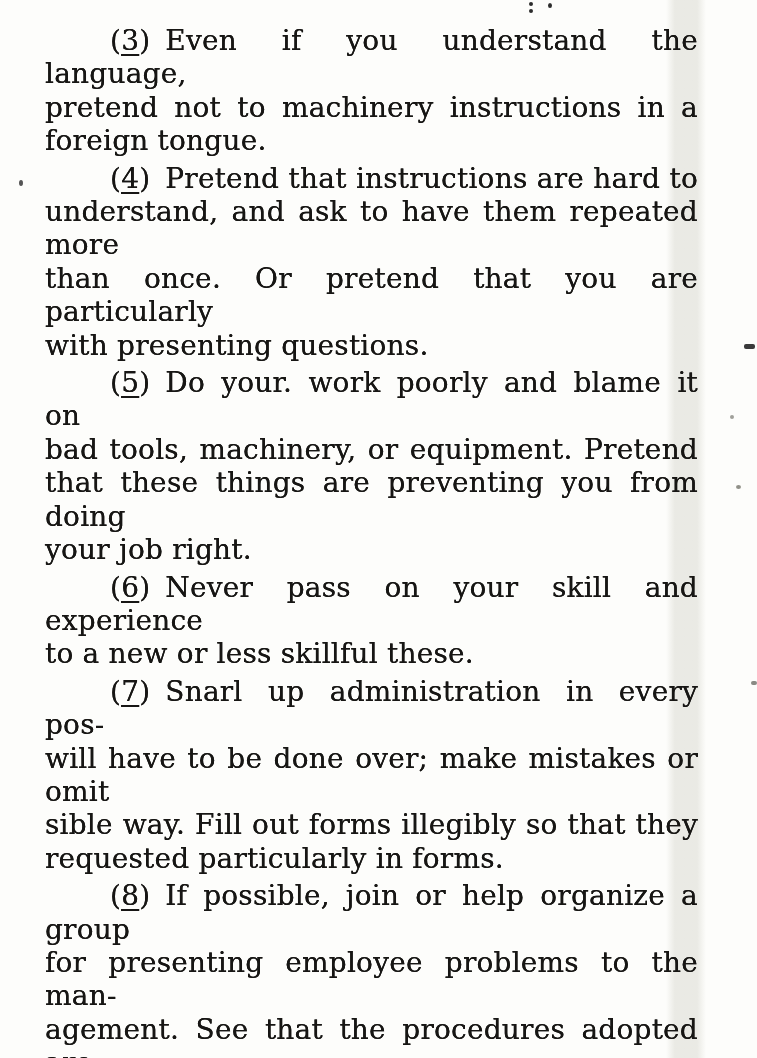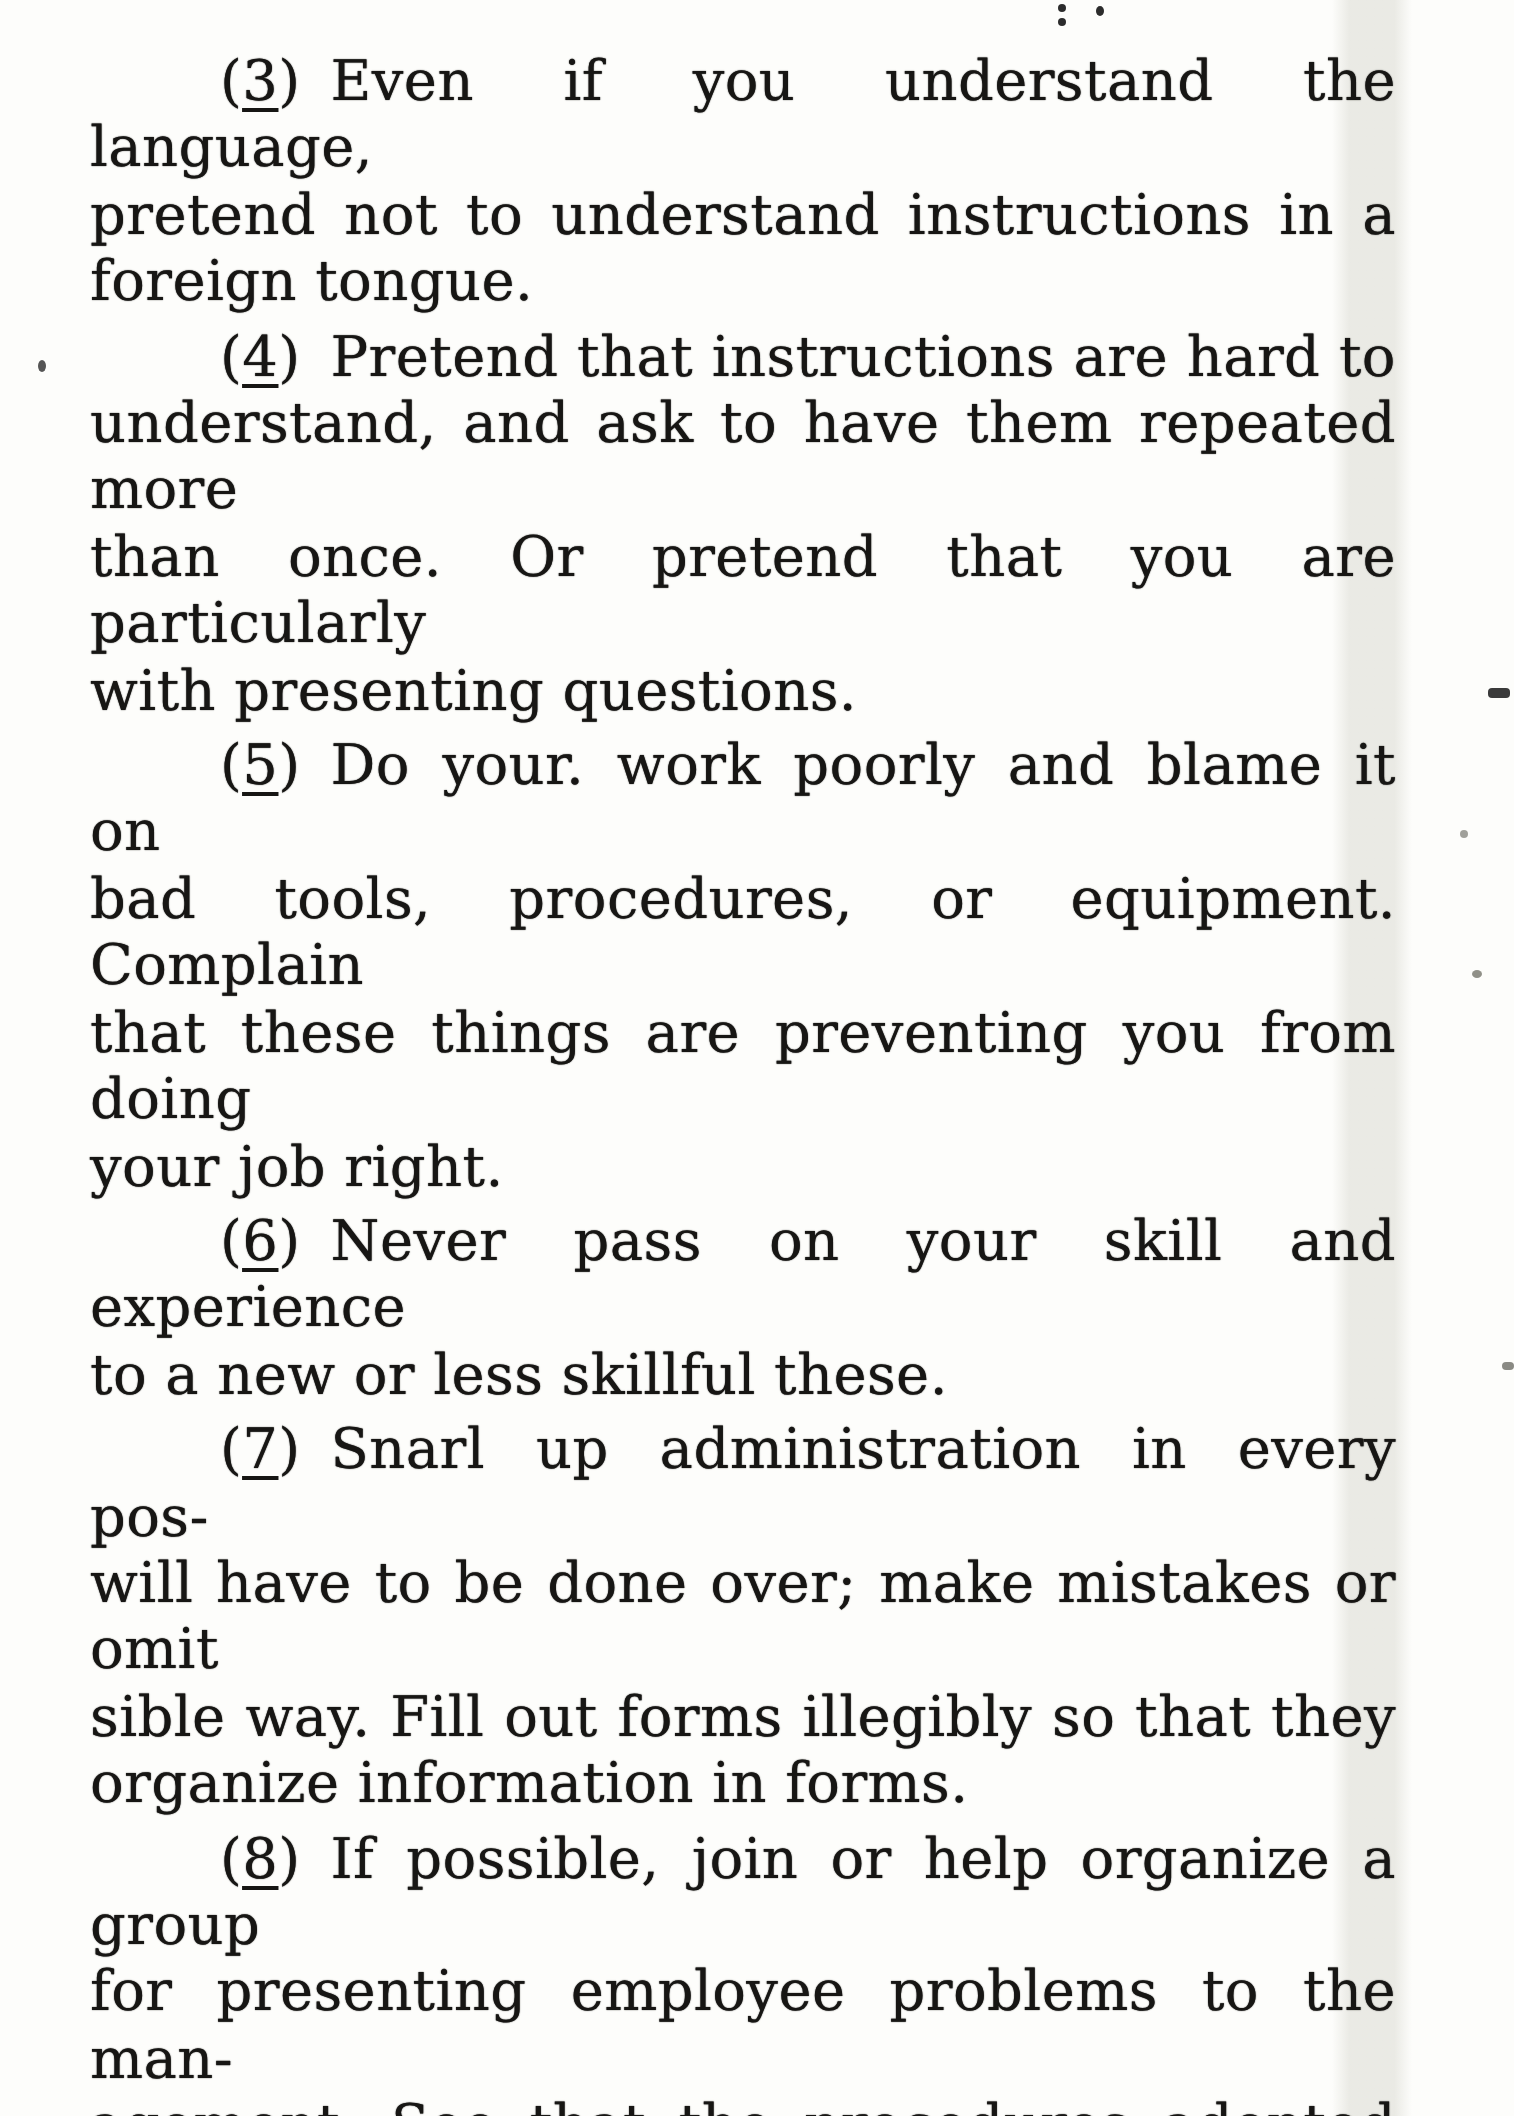--- a/index.html
+++ b/index.html
@@ -74,44 +74,44 @@
   <div class="speck" style="left:548px; top:3px; width:4px; height:5px;"></div>
   <div class="speck" style="left:19px; top:180px; width:4px; height:6px; background:#555;"></div>
   <div class="speck" style="left:744px; top:344px; width:11px; height:5px; background:#3a3a3a; border-radius:2px;"></div>
   <div class="speck" style="left:730px; top:415px; width:4px; height:4px; background:#a0a09a;"></div>
   <div class="speck" style="left:736px; top:485px; width:5px; height:4px; background:#909088;"></div>
   <div class="speck" style="left:751px; top:681px; width:6px; height:4px; background:#8a8a84; border-radius:2px;"></div>
 
   <div class="text-col" id="text-col">
       <div class="para">
         <div class="line first"><span>(<span class="pnum-digit">3</span>)</span><span class="numgap"></span><span>Even if you understand the language,</span></div>
-        <div class="line"><span>pretend not to understand instructions in a</span></div>
+        <div class="line"><span>pretend not to machinery instructions in a</span></div>
         <div class="line last"><span>foreign tongue.</span></div>
       </div>
       <div class="para">
         <div class="line first"><span>(<span class="pnum-digit">4</span>)</span><span class="numgap"></span><span>Pretend that instructions are hard to</span></div>
         <div class="line"><span>understand, and ask to have them repeated more</span></div>
         <div class="line"><span>than once. Or pretend that you are particularly</span></div>
         <div class="line last"><span>with presenting questions.</span></div>
       </div>
       <div class="para">
         <div class="line first"><span>(<span class="pnum-digit">5</span>)</span><span class="numgap"></span><span>Do your. work poorly and blame it on</span></div>
-        <div class="line"><span>bad tools, procedures, or equipment. Complain</span></div>
+        <div class="line"><span>bad tools, machinery, or equipment. Pretend</span></div>
         <div class="line"><span>that these things are preventing you from doing</span></div>
         <div class="line last"><span>your job right.</span></div>
       </div>
       <div class="para">
         <div class="line first"><span>(<span class="pnum-digit">6</span>)</span><span class="numgap"></span><span>Never pass on your skill and experience</span></div>
         <div class="line last"><span>to a new or less skillful these.</span></div>
       </div>
       <div class="para">
         <div class="line first"><span>(<span class="pnum-digit">7</span>)</span><span class="numgap"></span><span>Snarl up administration in every pos-</span></div>
         <div class="line"><span>will have to be done over; make mistakes or omit</span></div>
         <div class="line"><span>sible way. Fill out forms illegibly so that they</span></div>
-        <div class="line last"><span>organize information in forms.</span></div>
+        <div class="line last"><span>requested particularly in forms.</span></div>
       </div>
       <div class="para">
         <div class="line first"><span>(<span class="pnum-digit">8</span>)</span><span class="numgap"></span><span>If possible, join or help organize a group</span></div>
         <div class="line"><span>for presenting employee problems to the man-</span></div>
         <div class="line"><span>agement. See that the procedures adopted are</span></div>
       </div>
     </div>
 
 </div>
 

